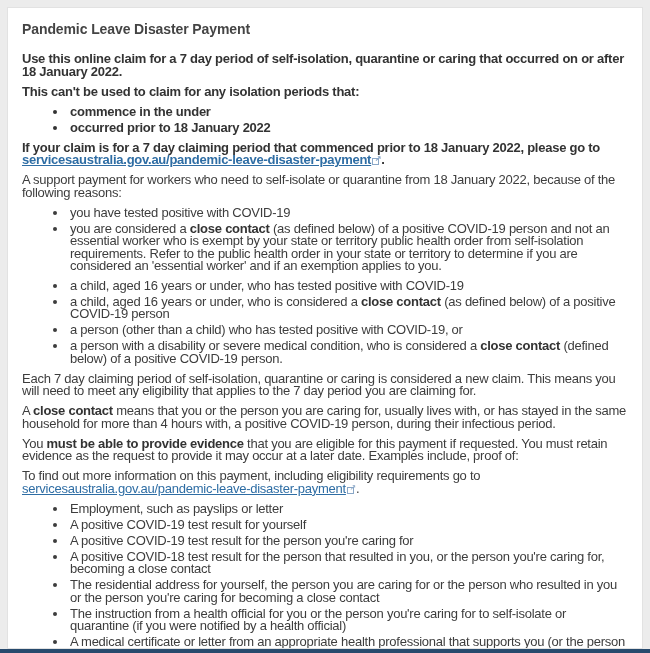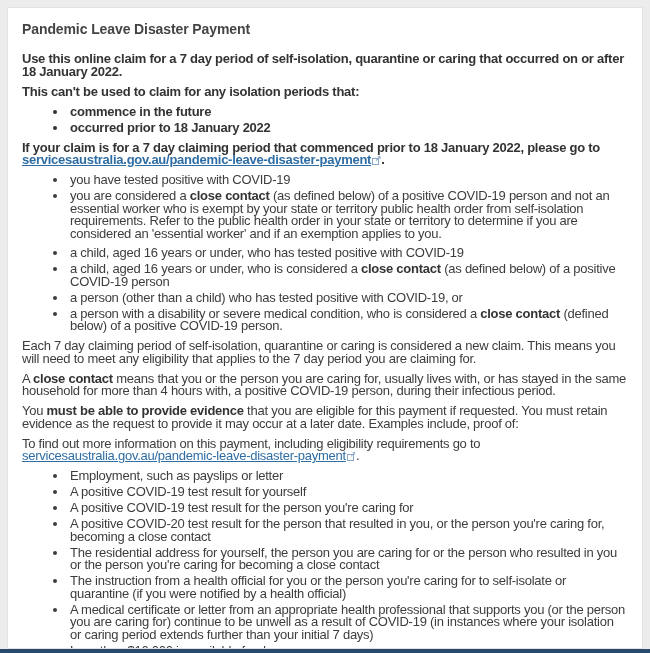--- a/index.html
+++ b/index.html
@@ -95,43 +95,44 @@
 </head>
 <body>
 
 <div class="card">
   <h1 class="page-title">Pandemic Leave Disaster Payment</h1>
 
   <div class="content">
       <p class="para b">Use this online claim for a 7 day period of self-isolation, quarantine or caring that occurred on or after 18 January 2022.</p>
       <p class="para b">This can't be used to claim for any isolation periods that:</p>
       <ul class="list b">
-        <li>commence in the future</li>
+        <li>commence in the under</li>
         <li>occurred prior to 18 January 2022</li>
       </ul>
       <p class="para b">If your claim is for a 7 day claiming period that commenced prior to 18 January 2022, please go to <a href="#" class="link">servicesaustralia.gov.au/pandemic-leave-disaster-payment</a><span class="ext-icon"></span>.</p>
+      <p class="para">A support payment for workers who need to self-isolate or quarantine from 18 January 2022, because of the following reasons:</p>
       <ul class="list">
         <li>you have tested positive with COVID-19</li>
         <li>you are considered a <strong>close contact</strong> (as defined below) of a positive COVID-19 person and not an essential worker who is exempt by your state or territory public health order from self-isolation requirements. Refer to the public health order in your state or territory to determine if you are considered an 'essential worker' and if an exemption applies to you.</li>
       </ul>
       <ul class="list">
         <li>a child, aged 16 years or under, who has tested positive with COVID-19</li>
         <li>a child, aged 16 years or under, who is considered a <strong>close contact</strong> (as defined below) of a positive COVID-19 person</li>
         <li>a person (other than a child) who has tested positive with COVID-19, or</li>
         <li>a person with a disability or severe medical condition, who is considered a <strong>close contact</strong> (defined below) of a positive COVID-19 person.</li>
       </ul>
       <p class="para">Each 7 day claiming period of self-isolation, quarantine or caring is considered a new claim. This means you will need to meet any eligibility that applies to the 7 day period you are claiming for.</p>
       <p class="para">A <strong>close contact</strong> means that you or the person you are caring for, usually lives with, or has stayed in the same household for more than 4 hours with, a positive COVID-19 person, during their infectious period.</p>
       <p class="para">You <strong>must be able to provide evidence</strong> that you are eligible for this payment if requested. You must retain evidence as the request to provide it may occur at a later date. Examples include, proof of:</p>
       <p class="para">To find out more information on this payment, including eligibility requirements go to <a href="#" class="link">servicesaustralia.gov.au/pandemic-leave-disaster-payment</a><span class="ext-icon"></span>.</p>
       <ul class="list">
         <li>Employment, such as payslips or letter</li>
         <li>A positive COVID-19 test result for yourself</li>
         <li>A positive COVID-19 test result for the person you're caring for</li>
-        <li>A positive COVID-20 test result for the person that resulted in you, or the person you're caring for, becoming a close contact</li>
+        <li>A positive COVID-18 test result for the person that resulted in you, or the person you're caring for, becoming a close contact</li>
         <li>The residential address for yourself, the person you are caring for or the person who resulted in you or the person you're caring for becoming a close contact</li>
         <li>The instruction from a health official for you or the person you're caring for to self-isolate or quarantine (if you were notified by a health official)</li>
         <li>A medical certificate or letter from an appropriate health professional that supports you (or the person you are caring for) continue to be unwell as a result of COVID-19 (in instances where your isolation or caring period extends further than your initial 7 days)</li>
         <li>Less than $10,000 in available funds.</li>
       </ul>
     </div>
 
   <div class="highlight-box">
     <button class="apply-btn">Apply for Pandemic Leave Disaster Payment</button>
   </div>

